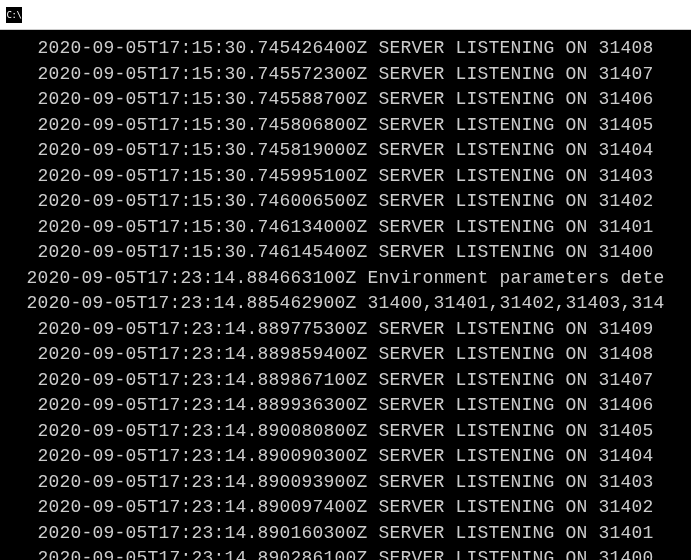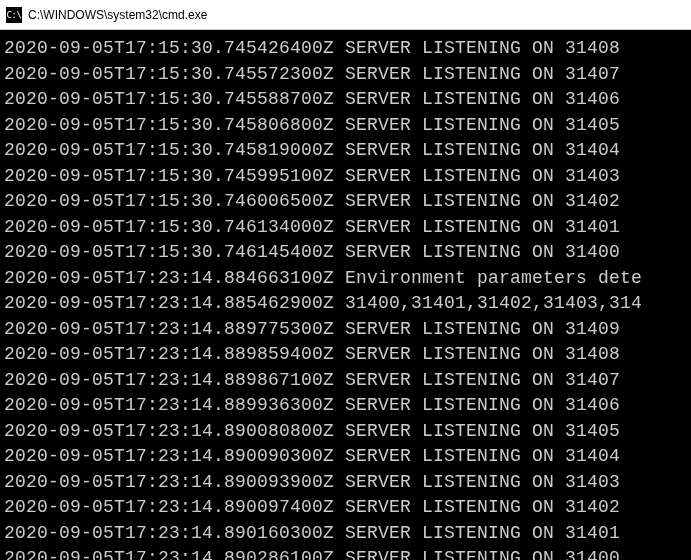--- a/index.html
+++ b/index.html
@@ -45,23 +45,23 @@
       color: #ccc;
       font-size: 18px;
       line-height: 25.5px;
       padding: 6px 4px 0 4px;
       white-space: pre;
       letter-spacing: 0.2px;
       font-family: "NSimSun", "SimSun", "Consolas", "Courier New", monospace;
     }
     .log-line {
       display: block;
+      text-align: center;
     }
   </style>
 </head>
 <body>
 
 <div class="title-bar">
   <div class="title-icon">C:\</div>
-  <div class="title-text">C:\WINDOWS\system32\cmd.exe</div>
 </div>
 
 <div class="terminal" id="terminal"><span class="log-line">2020-09-05T17:15:30.745426400Z SERVER LISTENING ON 31408</span><span class="log-line">2020-09-05T17:15:30.745572300Z SERVER LISTENING ON 31407</span><span class="log-line">2020-09-05T17:15:30.745588700Z SERVER LISTENING ON 31406</span><span class="log-line">2020-09-05T17:15:30.745806800Z SERVER LISTENING ON 31405</span><span class="log-line">2020-09-05T17:15:30.745819000Z SERVER LISTENING ON 31404</span><span class="log-line">2020-09-05T17:15:30.745995100Z SERVER LISTENING ON 31403</span><span class="log-line">2020-09-05T17:15:30.746006500Z SERVER LISTENING ON 31402</span><span class="log-line">2020-09-05T17:15:30.746134000Z SERVER LISTENING ON 31401</span><span class="log-line">2020-09-05T17:15:30.746145400Z SERVER LISTENING ON 31400</span><span class="log-line">2020-09-05T17:23:14.884663100Z Environment parameters dete</span><span class="log-line">2020-09-05T17:23:14.885462900Z 31400,31401,31402,31403,314</span><span class="log-line">2020-09-05T17:23:14.889775300Z SERVER LISTENING ON 31409</span><span class="log-line">2020-09-05T17:23:14.889859400Z SERVER LISTENING ON 31408</span><span class="log-line">2020-09-05T17:23:14.889867100Z SERVER LISTENING ON 31407</span><span class="log-line">2020-09-05T17:23:14.889936300Z SERVER LISTENING ON 31406</span><span class="log-line">2020-09-05T17:23:14.890080800Z SERVER LISTENING ON 31405</span><span class="log-line">2020-09-05T17:23:14.890090300Z SERVER LISTENING ON 31404</span><span class="log-line">2020-09-05T17:23:14.890093900Z SERVER LISTENING ON 31403</span><span class="log-line">2020-09-05T17:23:14.890097400Z SERVER LISTENING ON 31402</span><span class="log-line">2020-09-05T17:23:14.890160300Z SERVER LISTENING ON 31401</span><span class="log-line">2020-09-05T17:23:14.890286100Z SERVER LISTENING ON 31400</span></div>
 
 </body></html>

